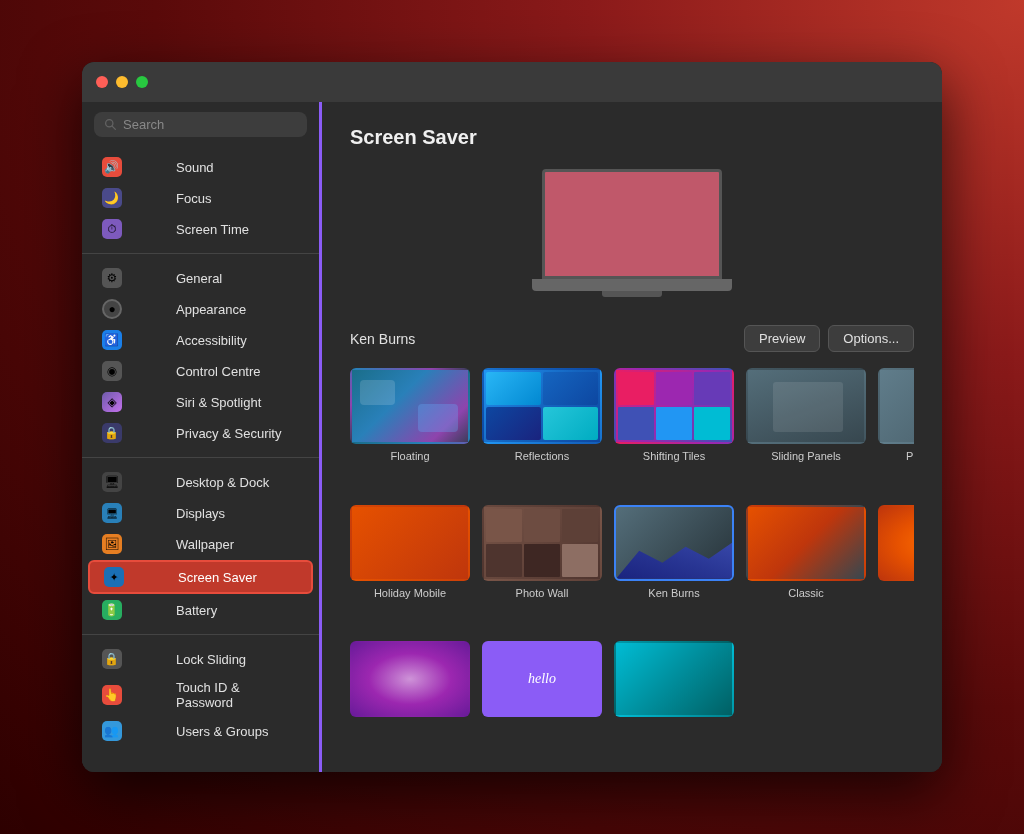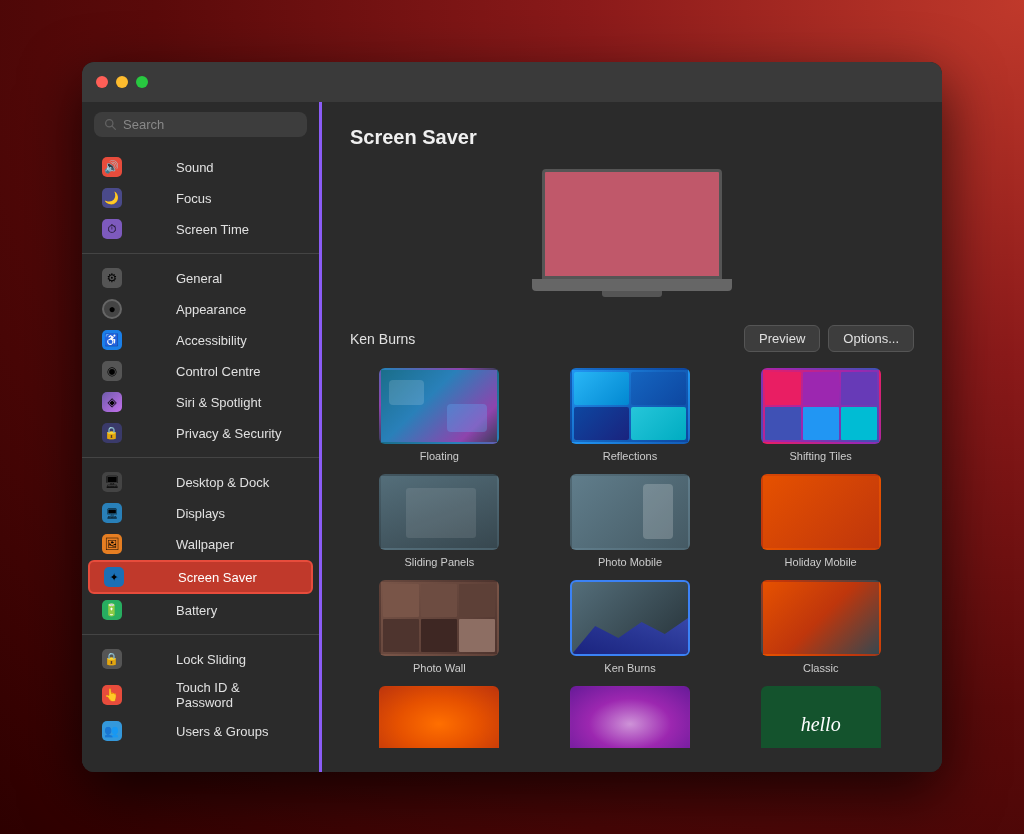--- a/index.html
+++ b/index.html
@@ -225,21 +225,21 @@
       border: 1px solid #555;
       background: #3d3d3d;
       color: #e0e0e0;
       font-size: 13px;
       cursor: pointer;
     }
 
     
     .screensaver-grid {
       display: grid;
-      grid-template-columns: repeat(3, 1fr);
+      grid-template-columns: repeat(5, 1fr);
       gap: 12px;
       overflow-y: auto;
       flex: 1;
       padding-right: 4px;
     }
 
     .screensaver-grid::-webkit-scrollbar {
       width: 6px;
     }
     .screensaver-grid::-webkit-scrollbar-thumb {
@@ -401,26 +401,26 @@
 
     .thumb-row4-1 {
       background: radial-gradient(ellipse, #ff6f00 0%, #e65100 50%, #bf360c 100%);
     }
 
     .thumb-row4-2 {
       background: radial-gradient(ellipse, #ce93d8 0%, #9c27b0 50%, #6a1b9a 100%);
     }
 
     .thumb-row4-3 {
-      background: #14532d;
+      background: #8b5cf6;
       display: flex;
       align-items: center;
       justify-content: center;
       font-family: 'Georgia', serif;
-      font-size: 20px;
+      font-size: 14px;
       color: #fff;
       font-style: italic;
     }
 
     .thumb-row4-4 {
       background: linear-gradient(135deg, #00bcd4 0%, #006064 100%);
     }
   </style>
 </head>
 <body>

